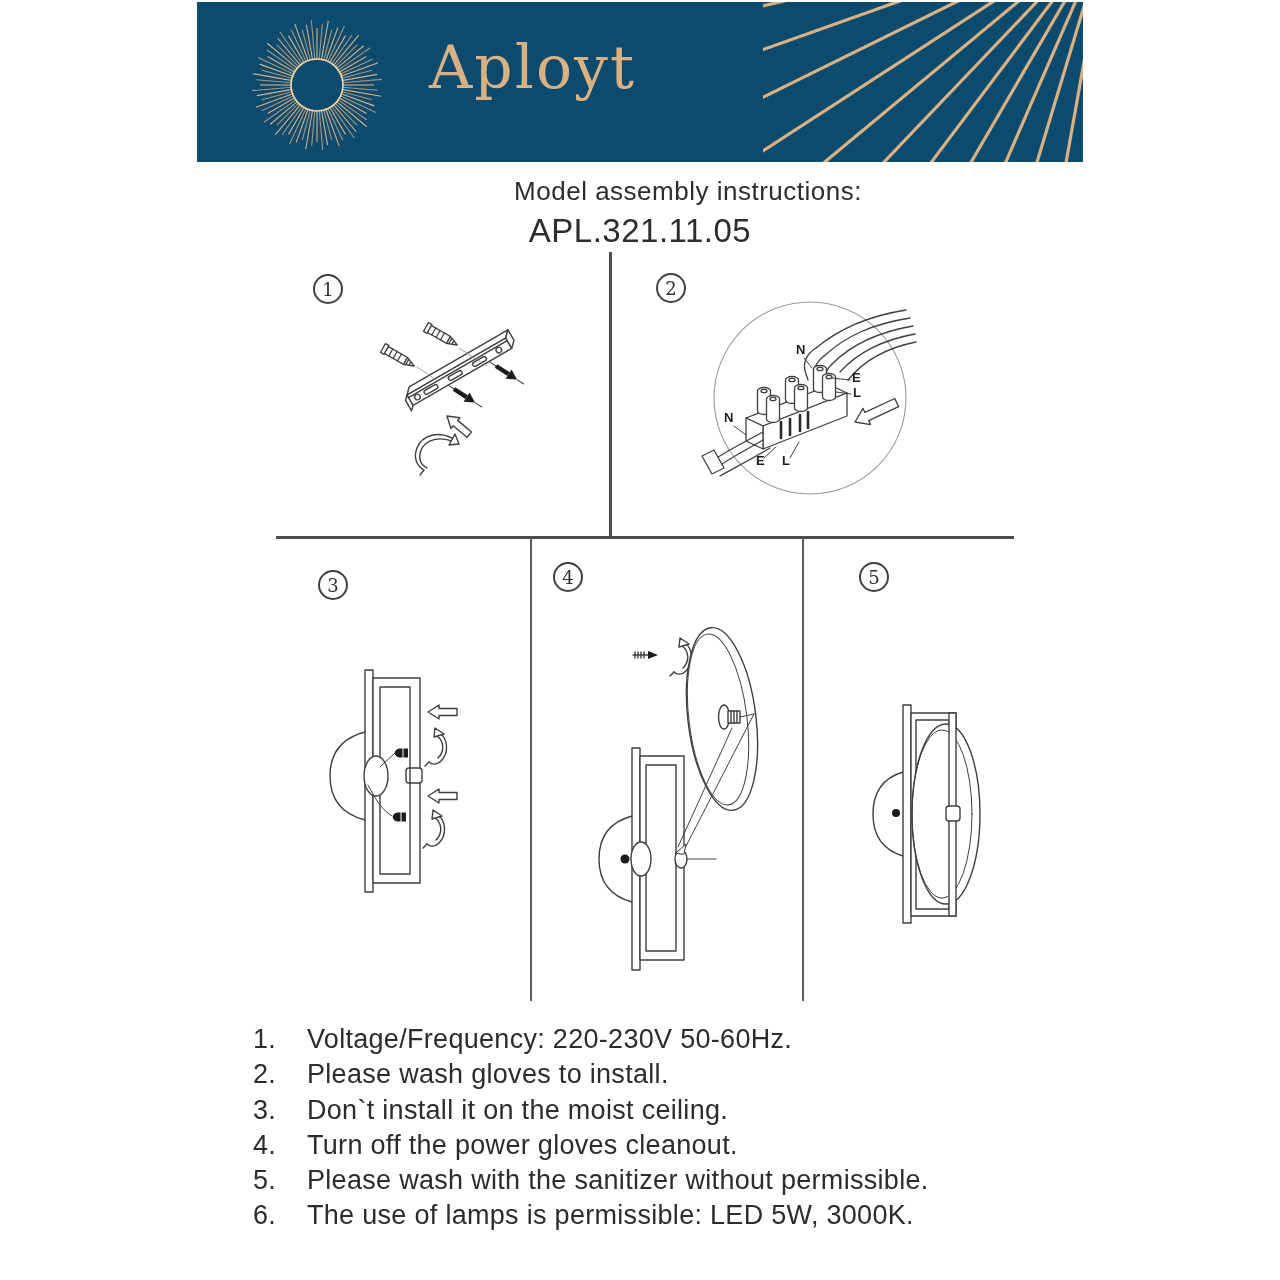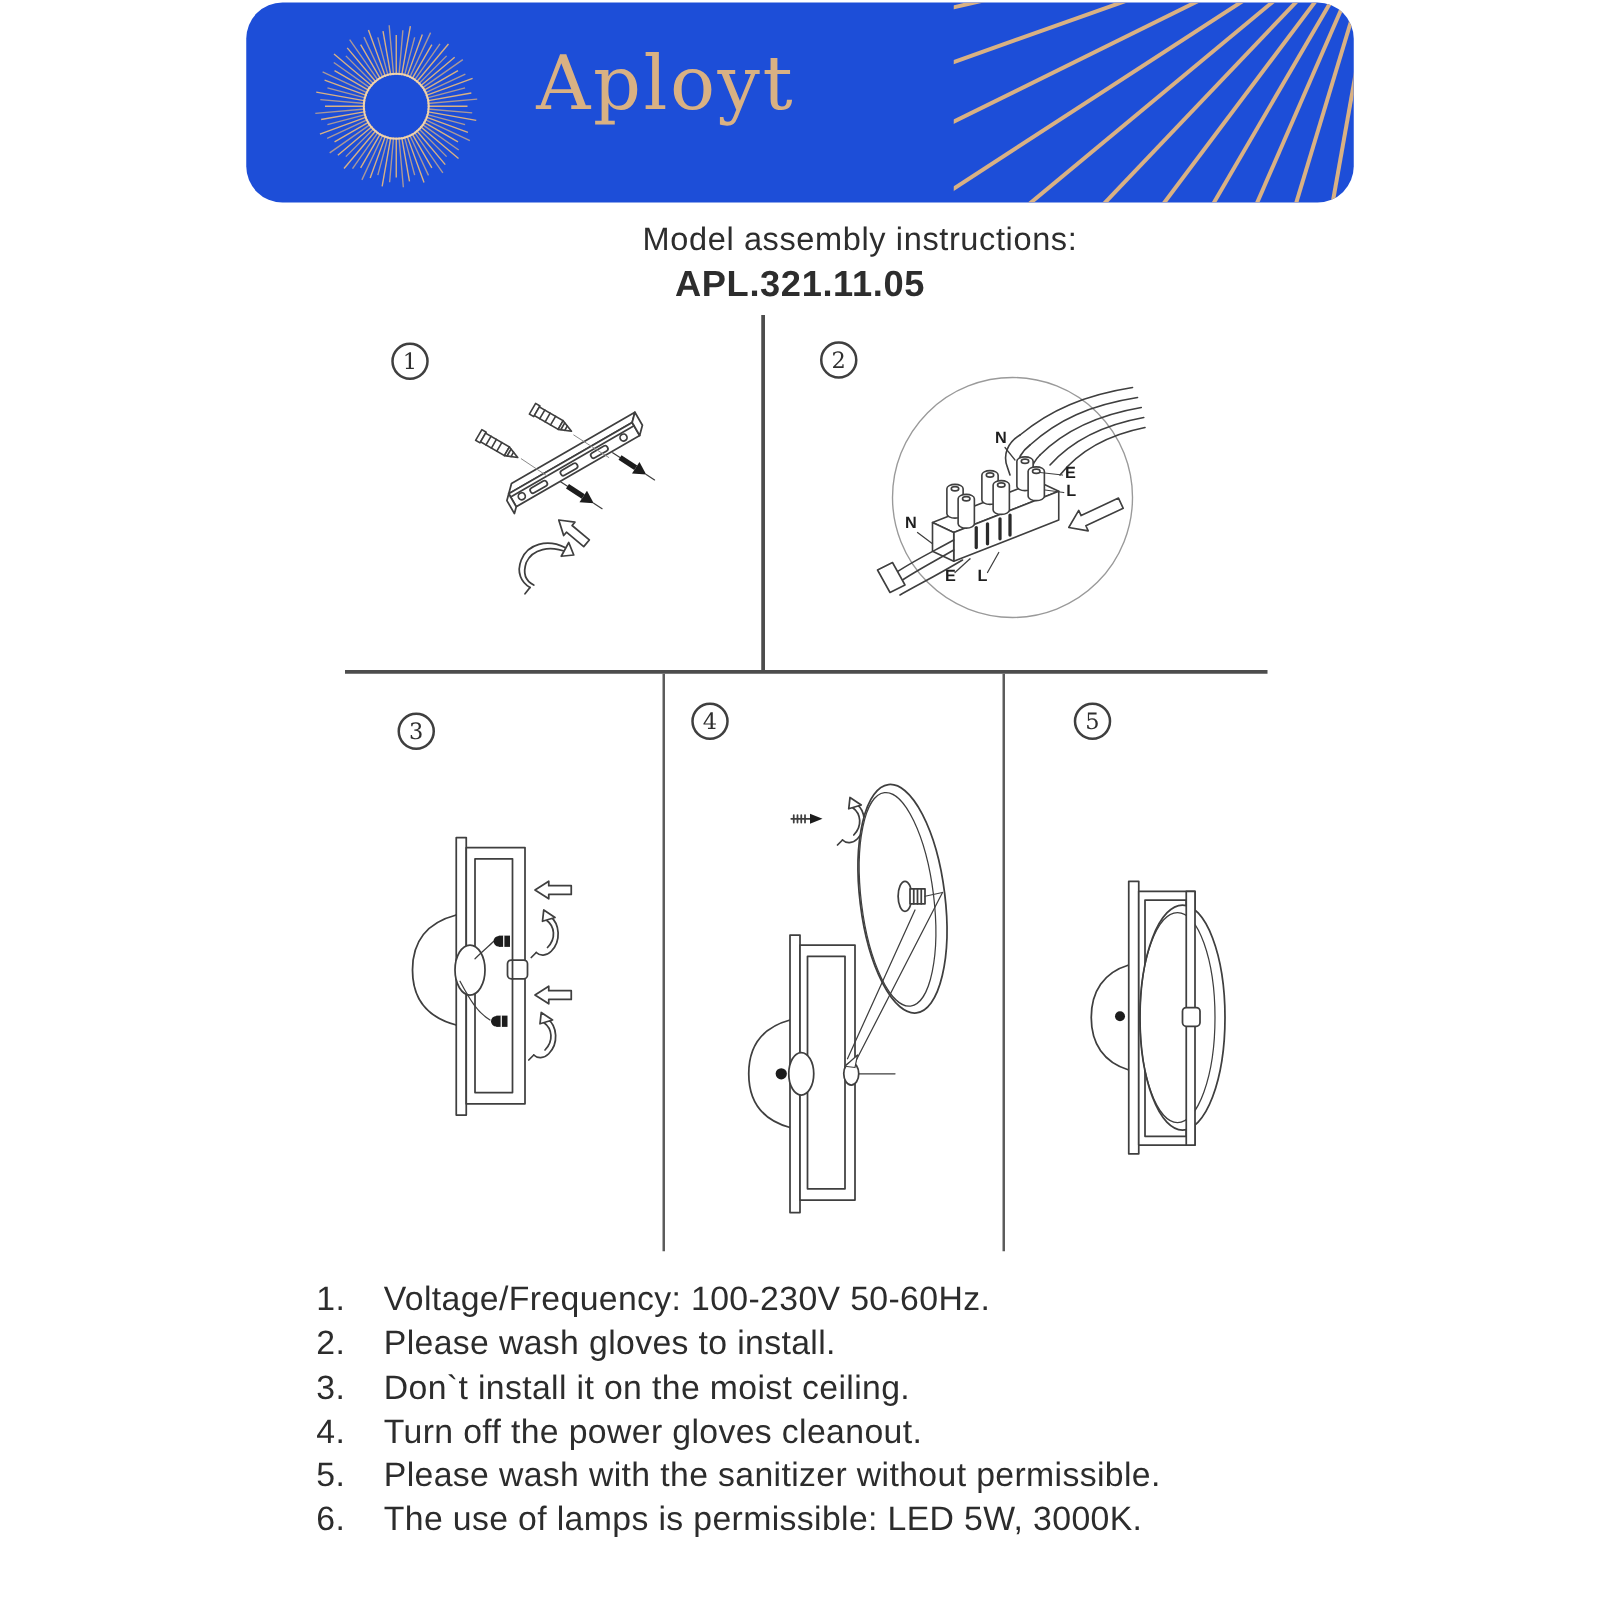--- a/index.html
+++ b/index.html
@@ -1,30 +1,30 @@
 <!DOCTYPE html>
 <html><head>
 <meta charset="utf-8">
 <style>
   html,body{margin:0;padding:0;background:#ffffff;}
   .page{position:relative;width:1280px;height:1280px;background:#fff;overflow:hidden;
         font-family:"Liberation Sans",sans-serif;color:#2c2c2c;}
 
   
-  .banner{position:absolute;left:197px;top:2px;width:886px;height:160px;background:#1d4ed8;overflow:hidden;border-radius:29px;}
+  .banner{position:absolute;left:197px;top:2px;width:886px;height:160px;background:#0c4a6e;overflow:hidden;}
   .logo-rays{position:absolute;left:50px;top:13px;width:140px;height:140px;}
   .brand{position:absolute;left:232px;top:30px;font-family:"DejaVu Serif",serif;
          font-size:60px;font-weight:400;color:#d9b183;letter-spacing:2px;}
   .fan-rays{position:absolute;right:0;top:0;width:320px;height:160px;}
 
   
   .doc-title{position:absolute;left:0;top:176px;width:1280px;text-align:center;
              font-size:26px;color:#2d2d2d;letter-spacing:.5px;padding-left:48px;}
   .doc-model{position:absolute;left:0;top:212px;width:1280px;text-align:center;
-             font-size:29px;color:#2d2d2d;letter-spacing:.5px;font-weight:bold;}
+             font-size:33px;color:#2d2d2d;letter-spacing:.5px;}
 
   
   .div-line{position:absolute;background:#4d4d4d;}
   .v-top{left:609px;top:252px;width:3px;height:286px;}
   .h-mid{left:276px;top:536px;width:738px;height:3px;}
   .v-left{left:530px;top:539px;width:2px;height:462px;background:#5c5c5c;}
   .v-right{left:802px;top:539px;width:2px;height:462px;background:#5c5c5c;}
 
   
   .step-circle{position:absolute;width:30px;height:30px;border:2px solid #3f3f3f;border-radius:50%;
@@ -399,21 +399,21 @@
 
         <rect x="91" y="21" width="7" height="203" fill="#fff"></rect>
         <rect x="88" y="114" width="14" height="15" rx="3" fill="#fff"></rect>
       </g>
     </svg>
   </div>
 
   <div class="inst">
     <div class="inst-row">
       <span class="inst-num">1.</span>
-      <span class="inst-text">Voltage/Frequency: 100-230V 50-60Hz.</span>
+      <span class="inst-text">Voltage/Frequency: 220-230V 50-60Hz.</span>
     </div>
     <div class="inst-row">
       <span class="inst-num">2.</span>
       <span class="inst-text">Please wash gloves to install.</span>
     </div>
     <div class="inst-row">
       <span class="inst-num">3.</span>
       <span class="inst-text">Don`t install it on the moist ceiling.</span>
     </div>
     <div class="inst-row">

